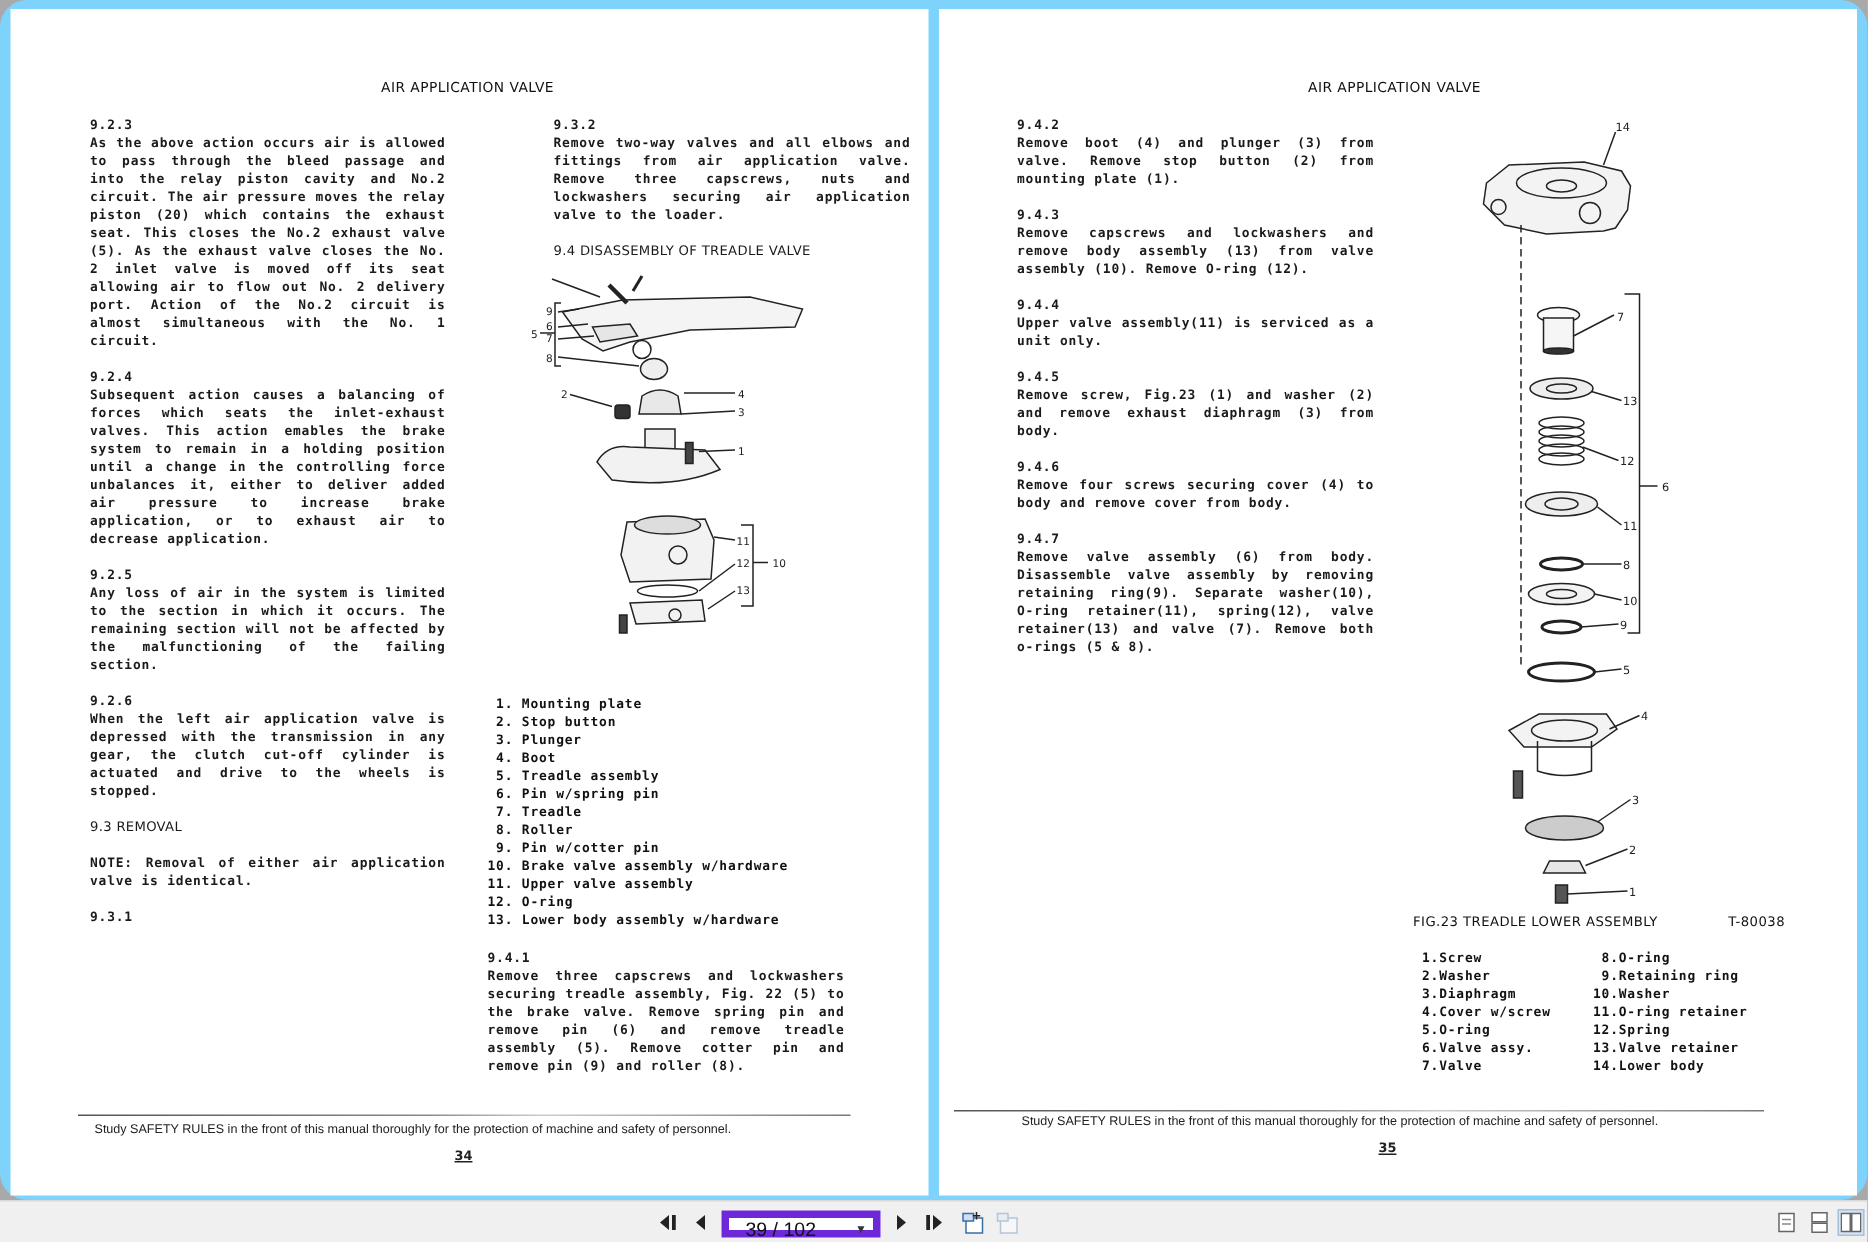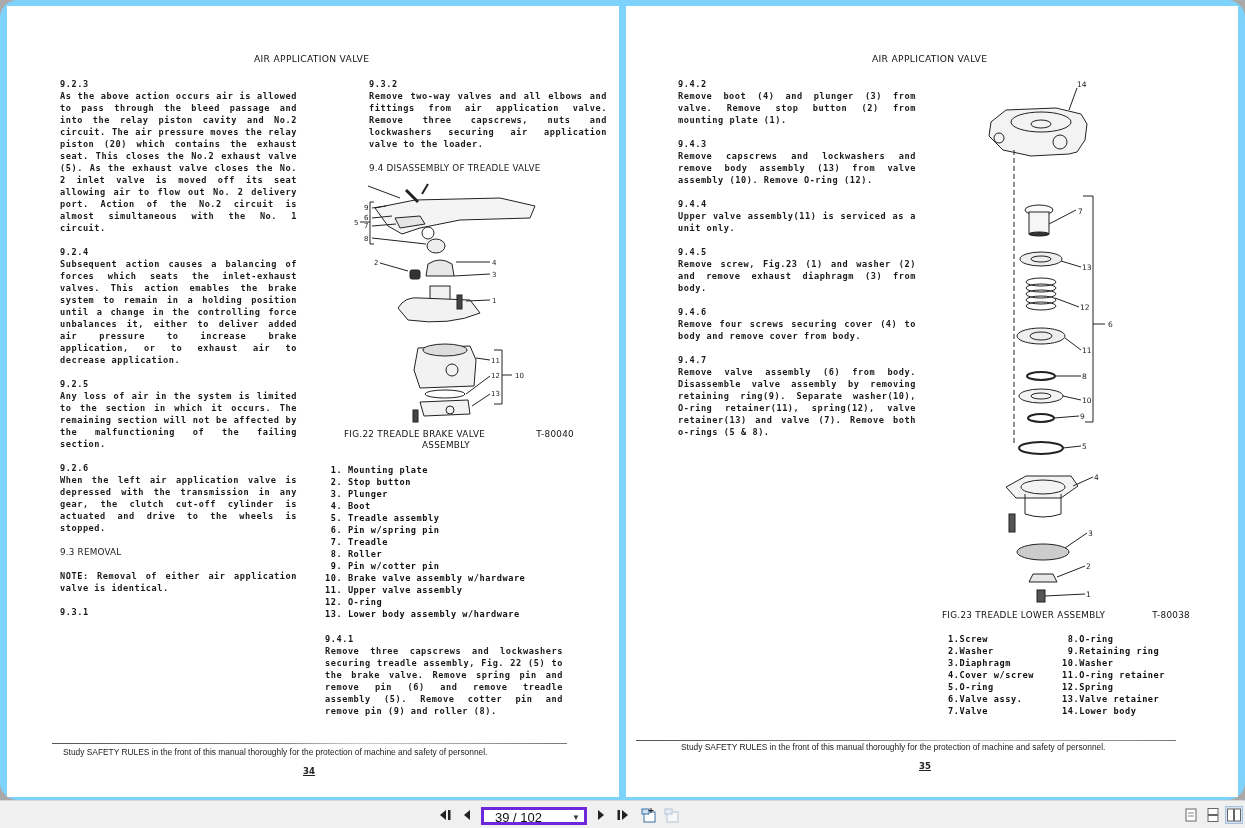--- a/index.html
+++ b/index.html
@@ -25,21 +25,21 @@
 
   .footer-rule { position: absolute; height: 1px; background: linear-gradient(90deg, #555 0%, #888 45%, #ccc 60%, #777 100%); }
   .footer-text { position: absolute; font-family: "Liberation Sans", sans-serif; font-size: 8.4px; color: #222; white-space: nowrap; }
   .page-num { position: absolute; font-family: "DejaVu Sans", sans-serif; font-size: 8.6px; font-weight: bold; color: #222; text-decoration: underline; }
 
   .figure { position: absolute; }
   .figure svg { display: block; }
 
   .toolbar { position: absolute; left: 0; top: 800px; width: 1245px; height: 28px; background: #f0f0f0; border-top: 1px solid #d8d8d8; }
   .tb-btn { position: absolute; top: 5px; height: 18px; display: flex; align-items: center; justify-content: center; cursor: pointer; color: #222; font-family: "DejaVu Sans", sans-serif; font-size: 12px; }
-  .page-select { position: absolute; left: 481px; top: 6px; width: 106px; height: 18px; background: #fff; border: 3px solid #6d28d9; font-family: "Liberation Sans", sans-serif; font-size: 13px; color: #111; padding-left: 11px; line-height: 16px; }
+  .page-select { position: absolute; left: 481px; top: 6px; width: 106px; height: 18px; background: #fff; border: 5px solid #6d28d9; font-family: "Liberation Sans", sans-serif; font-size: 13px; color: #111; padding-left: 11px; line-height: 16px; }
   .page-select .caret { position: absolute; right: 4px; top: 0; font-size: 8px; color: #333; }
 </style>
 </head>
 <body>
 
 <div class="viewer">
 
   <div class="page page-left">
     <div class="running-head" style="left:247px;">AIR APPLICATION VALVE</div>
 
@@ -113,27 +113,20 @@
           <text x="152" y="99">3</text>
           <text x="152" y="125">1</text>
           <text x="151" y="185">11</text>
           <text x="151" y="200">12</text>
           <text x="151" y="218">13</text>
           <text x="175" y="200">10</text>
         </g>
       </svg>
     </div>
 
-    <div class="caption" style="left:337px; top:423px; width:230px;">
-      <div style="display:flex; justify-content:space-between;">
-        <span>FIG.22 TREADLE BRAKE VALVE</span>
-        <span>T-80040</span>
-      </div>
-      <div style="padding-left:78px;">ASSEMBLY</div>
-    </div>
 
     <ul class="parts-list" style="position:absolute; left:318px; top:458px;">
       <li> 1. Mounting plate</li>
       <li> 2. Stop button</li>
       <li> 3. Plunger</li>
       <li> 4. Boot</li>
       <li> 5. Treadle assembly</li>
       <li> 6. Pin w/spring pin</li>
       <li> 7. Treadle</li>
       <li> 8. Roller</li>

